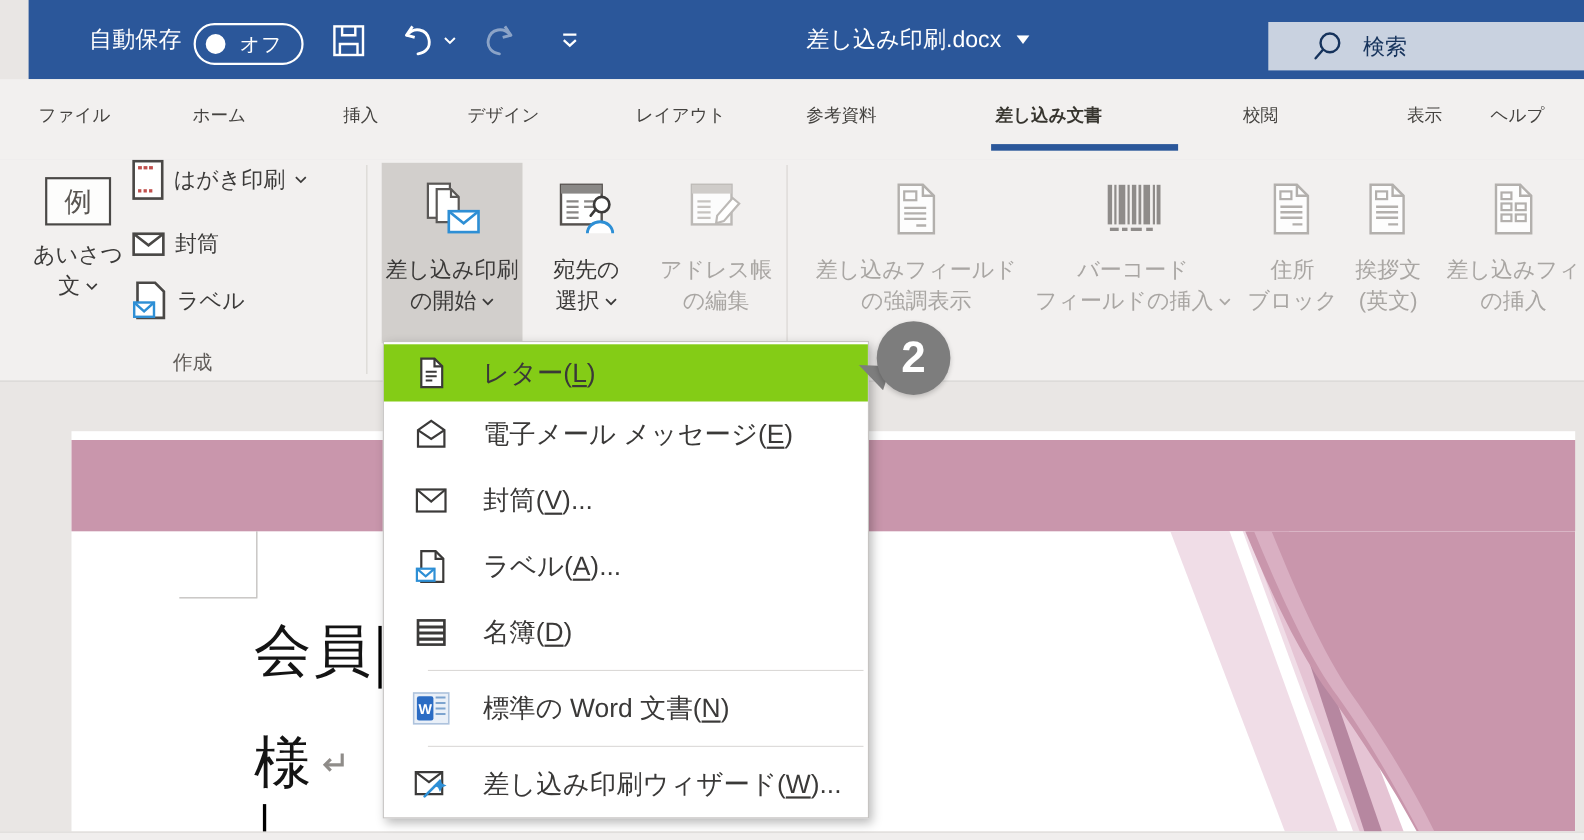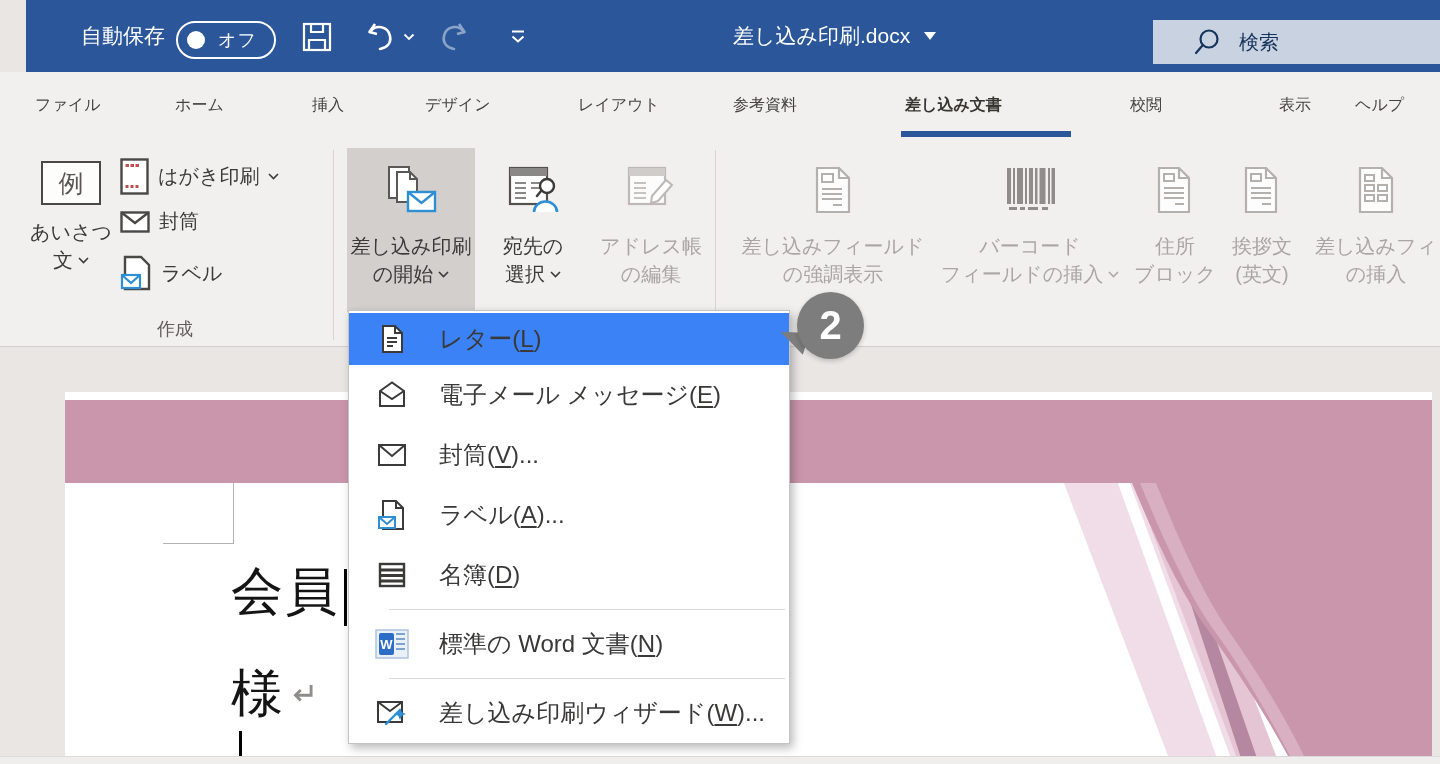--- a/index.html
+++ b/index.html
@@ -44,21 +44,21 @@
   .fieldline-h{position:absolute;left:163px;top:196px;width:71px;height:1px;background:#b5b2b0;}
   .doc-text1{position:absolute;left:231px;top:210px;font-size:52px;color:#141414;letter-spacing:2px;}
   .doc-text2{position:absolute;left:231px;top:312px;font-size:52px;color:#141414;display:flex;align-items:center;gap:6px;}
   .hidden-cursor{position:absolute;left:344px;top:222px;width:3px;height:57px;background:#000;}
   .text-cursor{position:absolute;left:239px;top:384px;width:2.5px;height:27px;background:#000;}
   .bottom-strip{position:absolute;left:0;top:409px;width:1440px;height:8px;background:#f0eeed;border-top:1px solid #dcdad8;box-sizing:border-box;}
 
   
   .menu{position:absolute;left:348px;top:310px;width:442px;height:434px;background:#fff;border:1px solid #c6c4c2;box-sizing:border-box;box-shadow:3px 4px 9px rgba(0,0,0,.28);padding:2px 0;z-index:20;}
   .menu-item{display:flex;align-items:center;height:60px;padding-left:26px;font-size:24px;color:#3a3938;cursor:pointer;gap:30px;white-space:nowrap;}
-  .menu-item.first{height:52px;background:#3b82f6;}
+  .menu-item.first{height:52px;background:#84cc16;}
   .menu-item .mi-icon{width:34px;display:flex;justify-content:center;}
   .menu-sep{height:1px;background:#dbd9d7;margin:4px 4px 4px 40px;}
   .menu u{text-underline-offset:3px;}
 
   
   .badge{position:absolute;left:797px;top:292px;width:67px;height:67px;border-radius:50%;background:#7d7d7d;color:#fff;display:flex;align-items:center;justify-content:center;font-size:40px;font-weight:bold;z-index:30;box-shadow:0 2px 5px rgba(0,0,0,.2);}
   .badge-tail{position:absolute;left:779px;top:328px;width:0;height:0;border-top:8px solid transparent;border-bottom:15px solid transparent;border-right:28px solid #7d7d7d;transform:rotate(18deg);z-index:29;}
 </style>
 </head>
 <body>
@@ -140,21 +140,21 @@
           <span>あいさつ</span>
         </div>
       <div class="blab">
           <span>文</span>
         <svg width="11" height="7" viewBox="0 0 11 7">
             <path d="M1 1 L5.5 5.5 L10 1" fill="none" stroke="#3b3a39" stroke-width="1.6"></path>
           </svg>
       </div>
     </div>
 
-    <div class="smallrow" style="left:120px;top:13px;">
+    <div class="smallrow" style="left:120px;top:0;">
       <svg width="29" height="37" viewBox="0 0 29 37">
         <rect x="1.5" y="1.5" width="26" height="34" fill="#fff" stroke="#4a4846" stroke-width="2.4"></rect>
         <rect x="5.5" y="6" width="3.5" height="3" fill="#c0504d"></rect>
           <rect x="10.5" y="6" width="3.5" height="3" fill="#c0504d"></rect>
           <rect x="15.5" y="6" width="3.5" height="3" fill="#c0504d"></rect>
         <rect x="5.5" y="27" width="3" height="3" fill="#c0504d"></rect>
           <rect x="10.5" y="27" width="3" height="3" fill="#c0504d"></rect>
           <rect x="15.5" y="27" width="3" height="3" fill="#c0504d"></rect>
       </svg>
       <span>はがき印刷</span>

